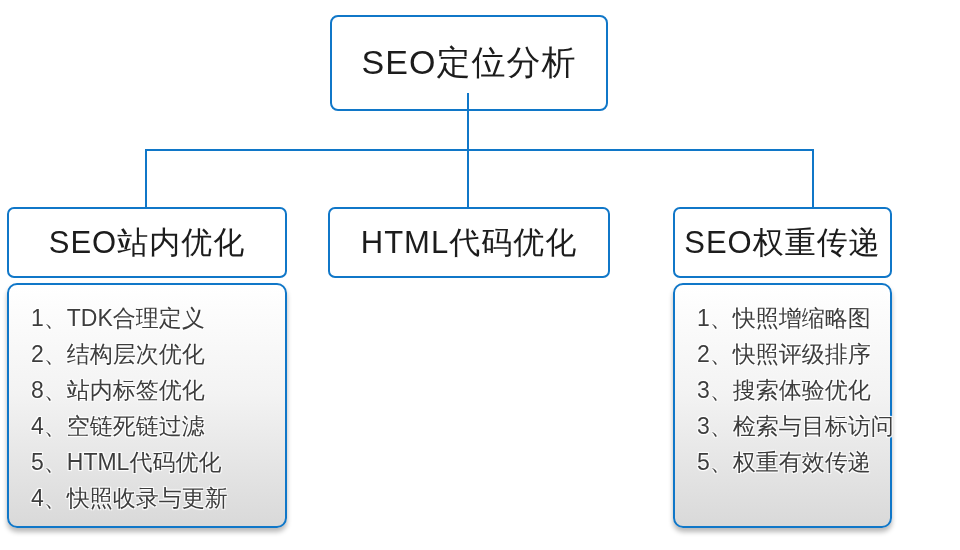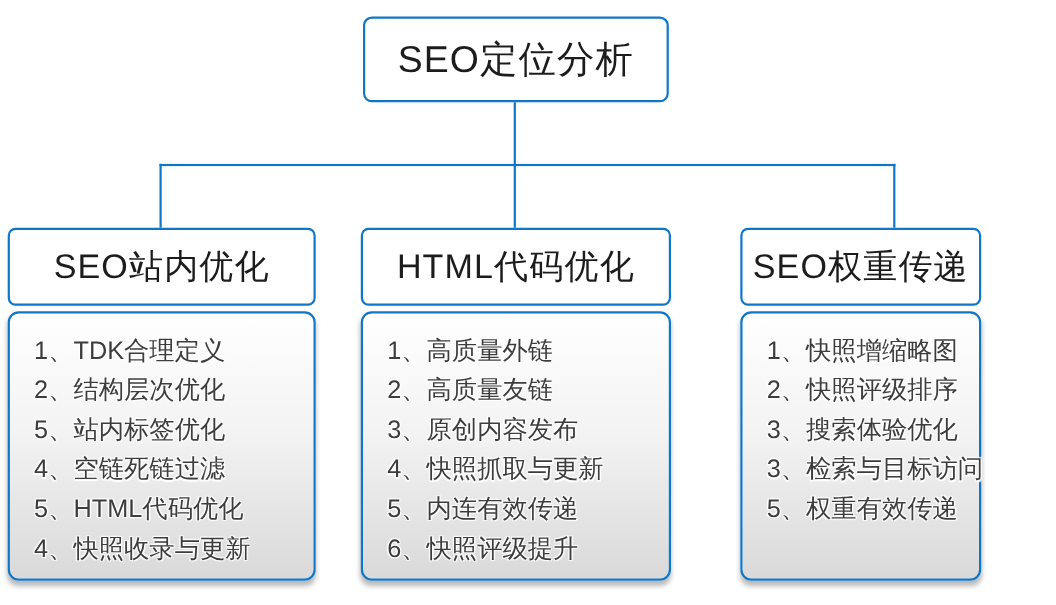--- a/index.html
+++ b/index.html
@@ -22,21 +22,21 @@
     background: #ffffff;
     display: flex;
     align-items: center;
     justify-content: center;
     color: #1c1c1c;
   }
   .root-node {
     left: 330px;
     top: 15px;
     width: 278px;
-    height: 78px;
+    height: 96px;
     border-radius: 8px;
     font-size: 34px;
     letter-spacing: 1px;
   }
   .branch-header {
     top: 207px;
     height: 71px;
     border-radius: 7px;
     font-size: 31px;
     letter-spacing: 1px;
@@ -90,36 +90,28 @@
   <div class="connector conn-v" id="conn-drop-left"></div>
   <div class="connector conn-v" id="conn-drop-center"></div>
   <div class="connector conn-v" id="conn-drop-right"></div>
 
   <div class="node branch-header col-0">
     <span>SEO站内优化</span>
   </div>
   <div class="branch-list col-0">
     <div class="list-item">1、TDK合理定义</div>
     <div class="list-item">2、结构层次优化</div>
-    <div class="list-item">5、站内标签优化</div>
+    <div class="list-item">8、站内标签优化</div>
     <div class="list-item">4、空链死链过滤</div>
     <div class="list-item">5、HTML代码优化</div>
     <div class="list-item">4、快照收录与更新</div>
   </div>
 
   <div class="node branch-header col-1">
     <span>HTML代码优化</span>
-  </div>
-  <div class="branch-list col-1">
-    <div class="list-item">1、高质量外链</div>
-    <div class="list-item">2、高质量友链</div>
-    <div class="list-item">3、原创内容发布</div>
-    <div class="list-item">4、快照抓取与更新</div>
-    <div class="list-item">5、内连有效传递</div>
-    <div class="list-item">6、快照评级提升</div>
   </div>
 
   <div class="node branch-header col-2">
     <span>SEO权重传递</span>
   </div>
   <div class="branch-list col-2">
     <div class="list-item">1、快照增缩略图</div>
     <div class="list-item">2、快照评级排序</div>
     <div class="list-item">3、搜索体验优化</div>
     <div class="list-item">3、检索与目标访问</div>

